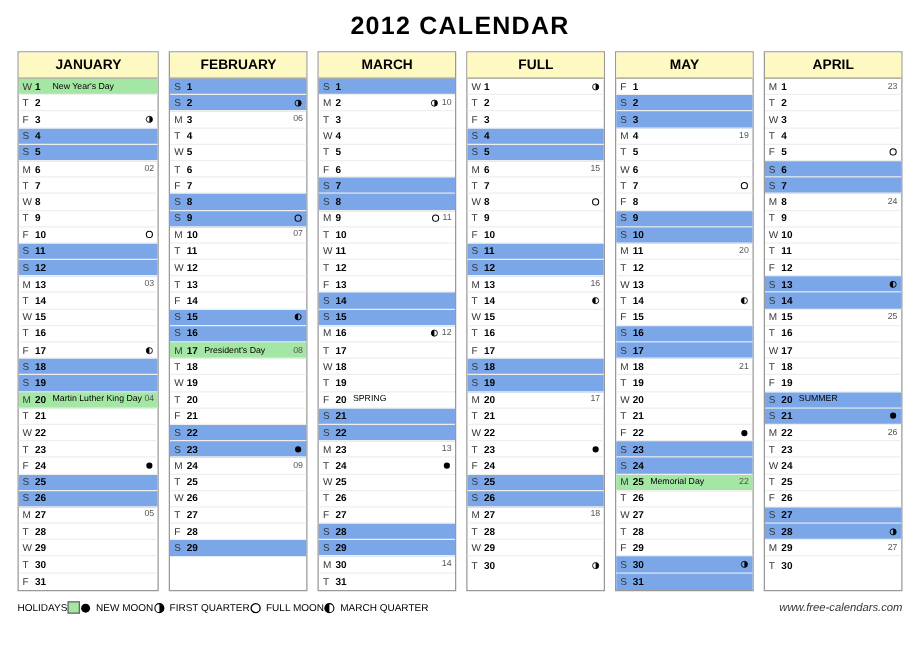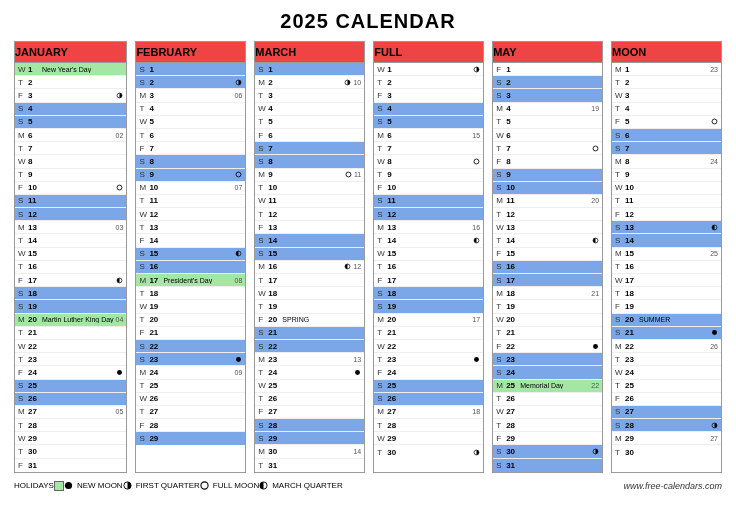--- a/index.html
+++ b/index.html
@@ -1,46 +1,46 @@
 <!DOCTYPE html>
 <html><head>
 <meta charset="utf-8">
 <style>
 *{margin:0;padding:0;box-sizing:border-box}
 body{font-family:Arial,Helvetica,sans-serif;background:#fff;width:736px;height:520px;overflow:hidden}
 .page{padding:10px 14px}
 .title{text-align:center;font-size:20px;font-weight:900;letter-spacing:1px;margin-bottom:8px}
 .grid{display:flex;gap:8px;justify-content:space-between}
 .month{flex:1;border:1px solid #999;background:#fff}
-.mhead{background:#ef4444;font-size:11px;font-weight:900;padding:4px 0;border-bottom:1px solid #999}
+.mhead{background:#fef9c3;text-align:center;font-size:11px;font-weight:900;padding:4px 0;border-bottom:1px solid #999}
 .day{display:flex;align-items:center;height:13.2px;font-size:8px;border-bottom:1px solid #eee;position:relative;padding:0 3px}
 .day:last-child{border-bottom:none}
 .dw{width:10px;color:#333}
 .dn{width:14px;font-weight:700;color:#000}
 .ev{flex:1;font-size:7px;color:#000;white-space:nowrap;overflow:hidden}
 .wk{font-size:7px;color:#555;margin-left:auto;padding-left:2px}
 .moon{width:7px;height:7px;margin-left:auto}
 .blue{background:#7ba7e8}
 .green{background:#a4e6a4}
-.legend{display:flex;align-items:center;margin-top:8px;font-size:8px}
+.legend{display:flex;align-items:flex-end;margin-top:8px;font-size:8px}
 .lsw{width:10px;height:10px;background:#a4e6a4;border:1px solid #666}
 .lm{display:flex;align-items:center;gap:4px}
 .lm svg{width:9px;height:9px}
 .src{margin-left:auto;font-size:9px;font-style:italic;color:#333}
 
 svg.m-new circle{fill:#000}
 svg.m-first path{fill:#000}
 svg.m-full circle{fill:none;stroke:#000;stroke-width:1.2}
 svg.m-last path{fill:#000}
 </style>
 </head>
 <body>
 
 <div class="page">
-  <div class="title">2025 CALENDAR</div>
+  <div class="title">2012 CALENDAR</div>
   <div class="grid" id="grid">
       <div class="month">
         <div class="mhead">JANUARY</div>
         <div class="day green">
           <span class="dw">W</span>
           <span class="dn">1</span>
           <span class="ev">New Year's Day</span>
         </div>
         <div class="day">
           <span class="dw">T</span>
@@ -899,21 +899,21 @@
             <path d="M5 1.5 A3.5 3.5 0 0 1 5 8.5 Z"></path>
           </svg>
         </div>
         <div class="day blue">
           <span class="dw">S</span>
           <span class="dn">31</span>
           <span class="ev"></span>
         </div>
       </div>
       <div class="month">
-        <div class="mhead">MOON</div>
+        <div class="mhead">APRIL</div>
         <div class="day">
           <span class="dw">M</span>
           <span class="dn">1</span>
           <span class="ev"></span>
           <span class="wk">23</span>
         </div>
         <div class="day">
           <span class="dw">T</span>
           <span class="dn">2</span>
           <span class="ev"></span>

